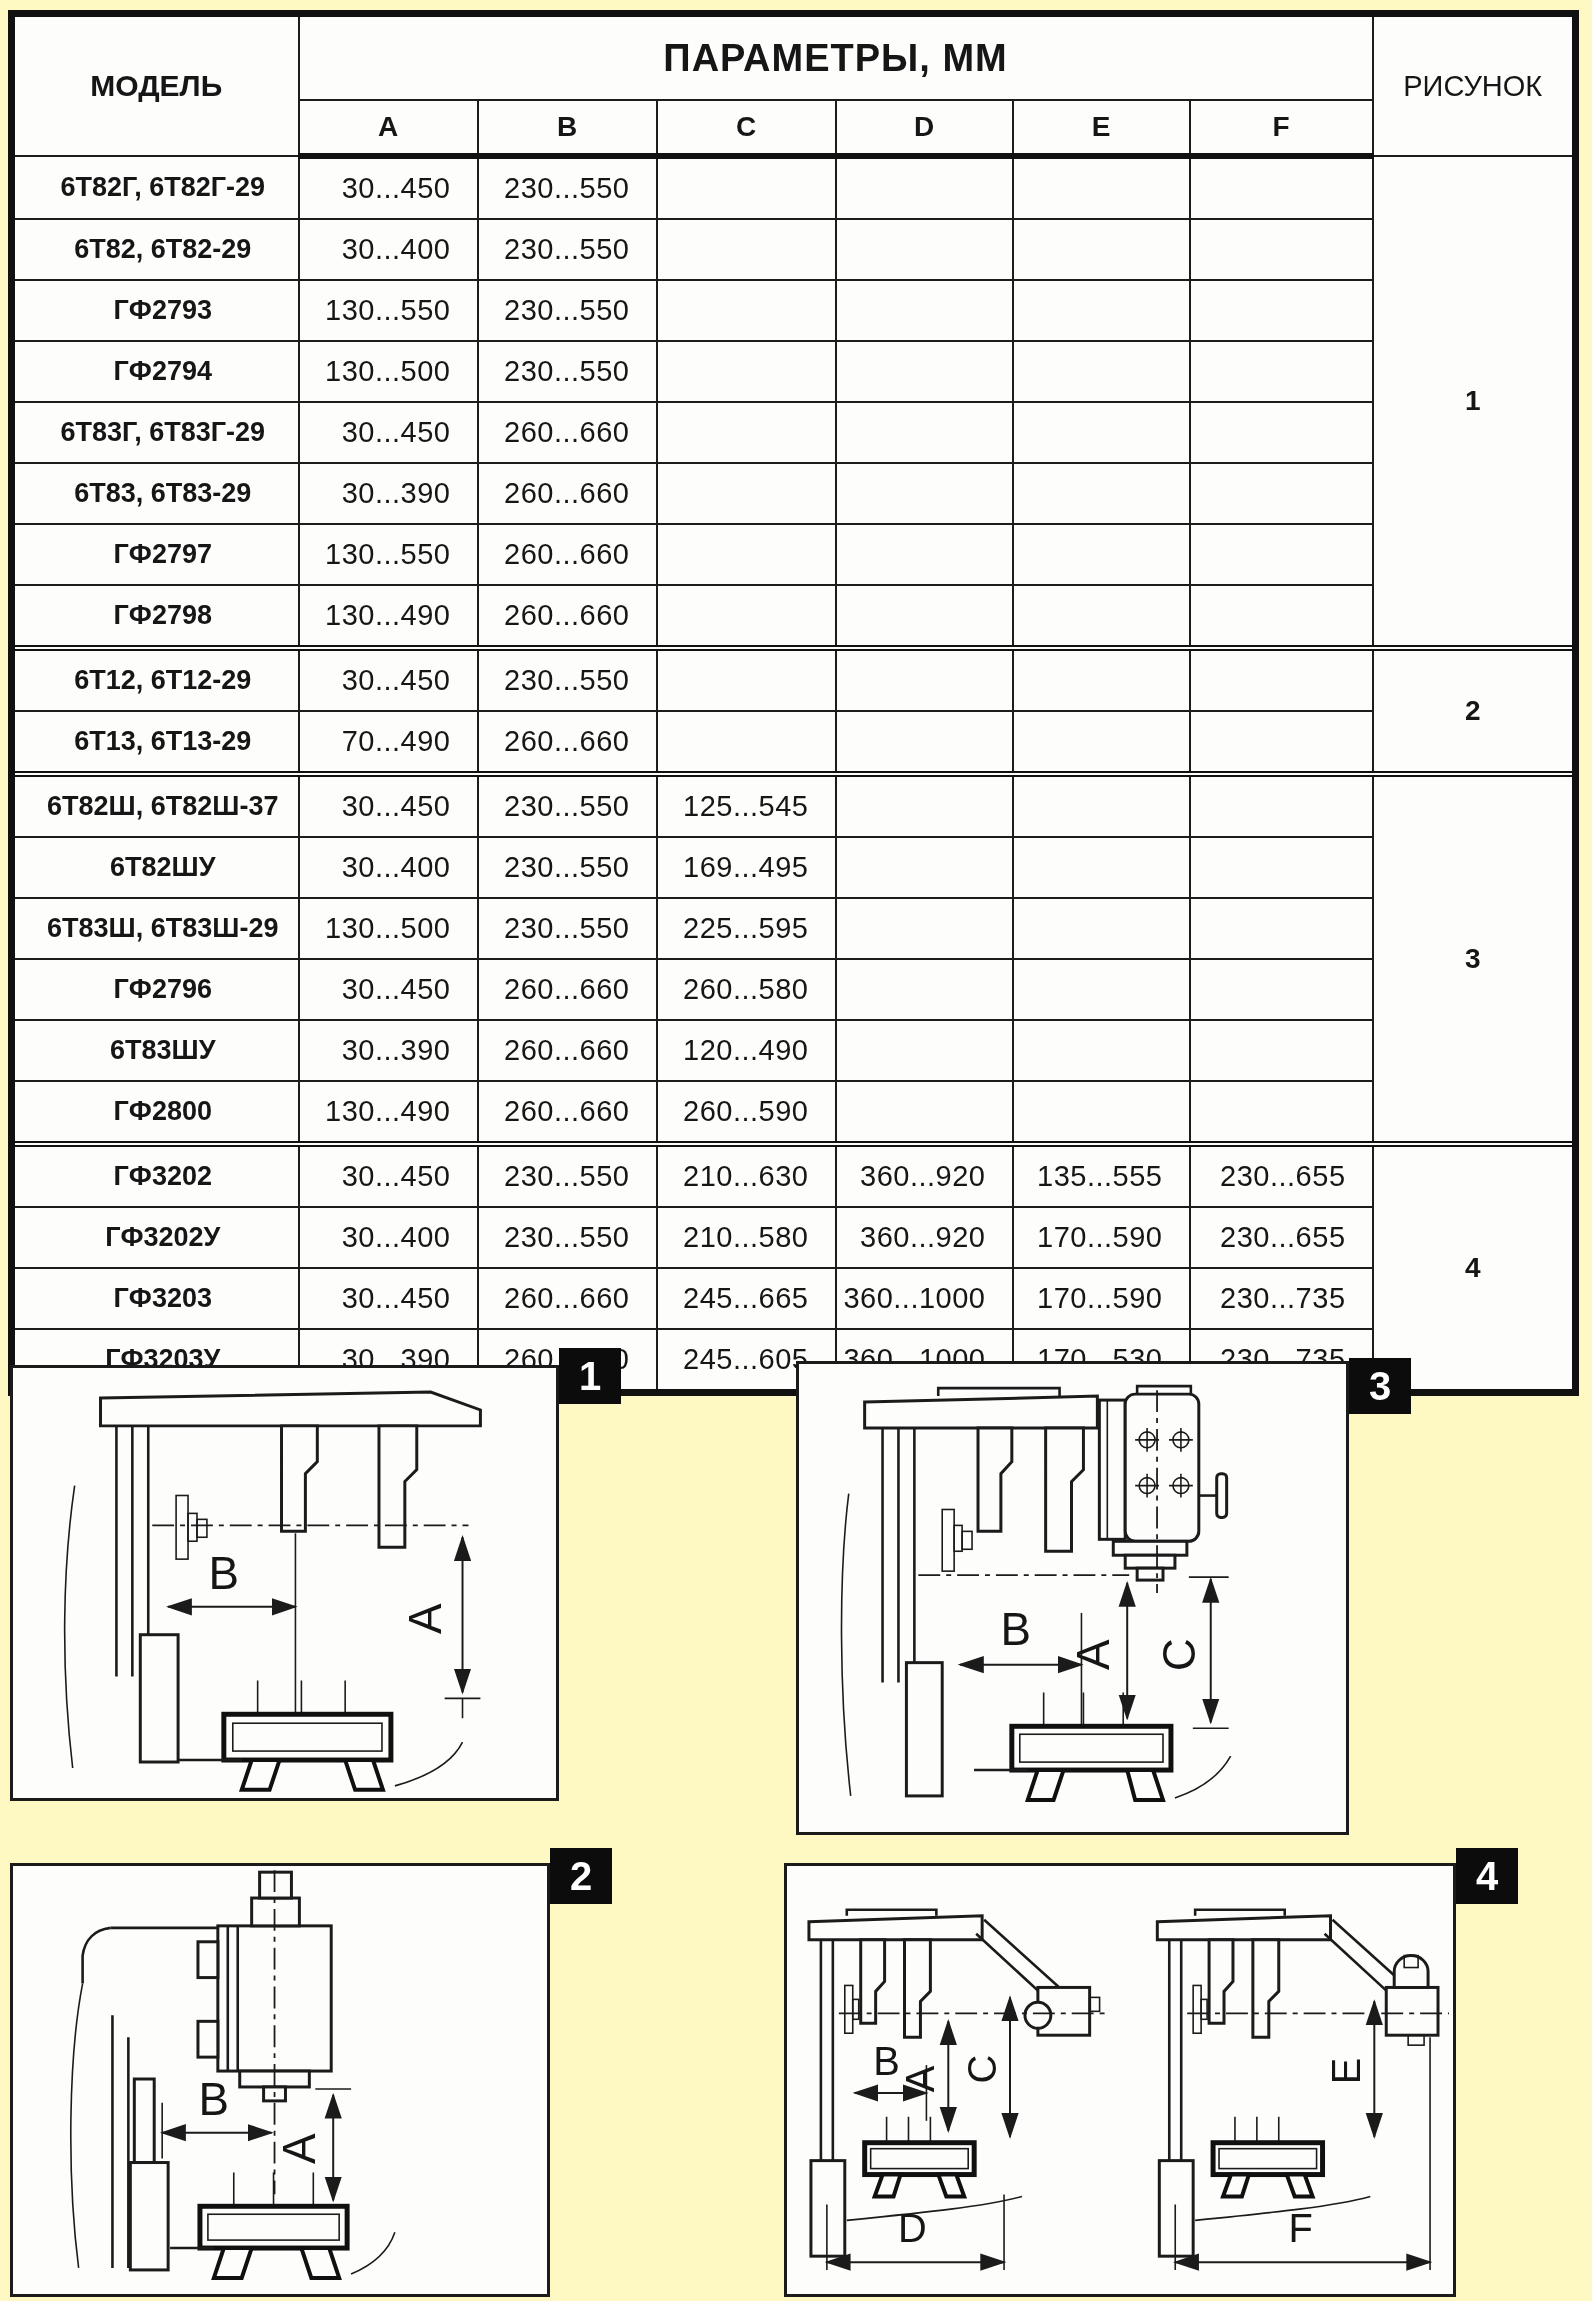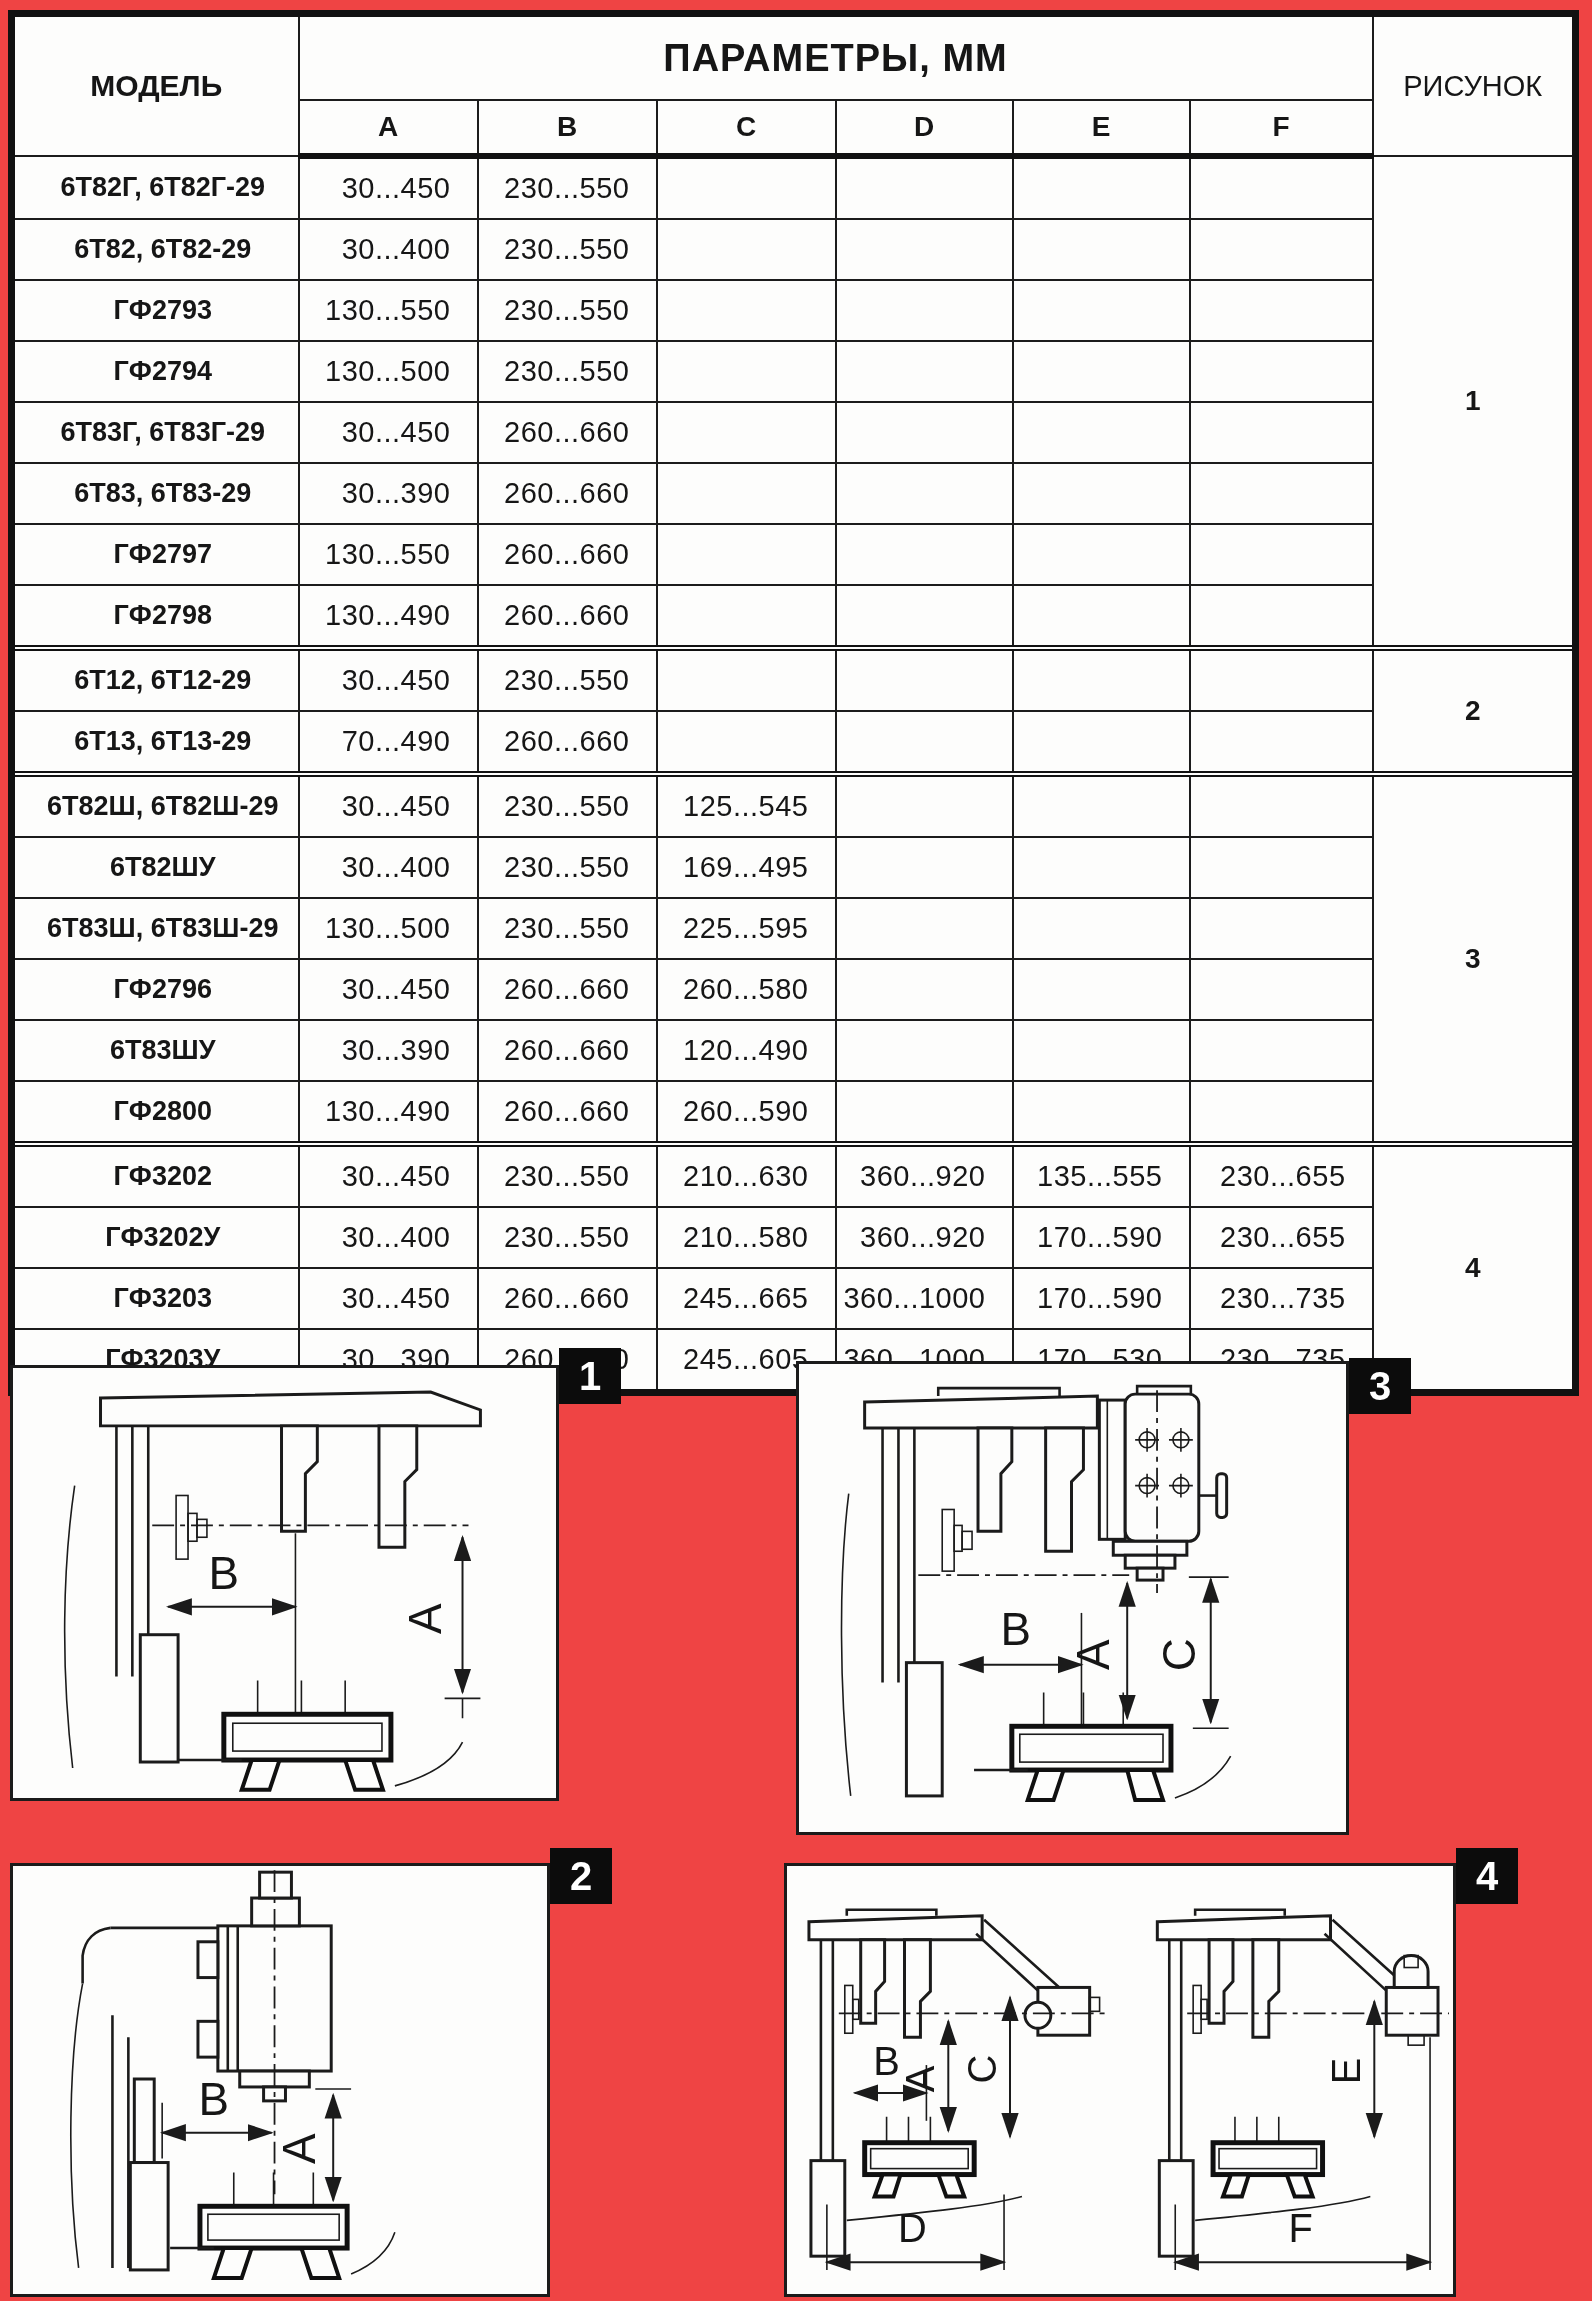--- a/index.html
+++ b/index.html
@@ -1,19 +1,19 @@
 <!DOCTYPE html>
 <html><head>
 <meta charset="utf-8">
 <style>
   html,body{margin:0;padding:0;}
   .page{
     position:relative;
     width:1592px;height:2301px;
-    background:#ef4444;
+    background:#fef9c3;
     font-family:"Liberation Sans", sans-serif;
     color:#161616;
     overflow:hidden;
   }
   
   table.params{
     position:absolute;left:8px;top:10px;
     width:1564px;
     border-collapse:collapse;
     table-layout:fixed;
@@ -215,21 +215,21 @@
         <tr>
           <td class="model">6Т13, 6Т13-29</td>
           <td class="val">70...490</td>
           <td class="val">260...660</td>
           <td class="val"></td>
           <td class="val"></td>
           <td class="val"></td>
           <td class="val"></td>
         </tr>
         <tr class="group-start">
-          <td class="model">6Т82Ш, 6Т82Ш-29</td>
+          <td class="model">6Т82Ш, 6Т82Ш-37</td>
           <td class="val">30...450</td>
           <td class="val">230...550</td>
           <td class="val">125...545</td>
           <td class="val"></td>
           <td class="val"></td>
           <td class="val"></td>
           <td class="fig" rowspan="6">3</td>
         </tr>
         <tr>
           <td class="model">6Т82ШУ</td>

